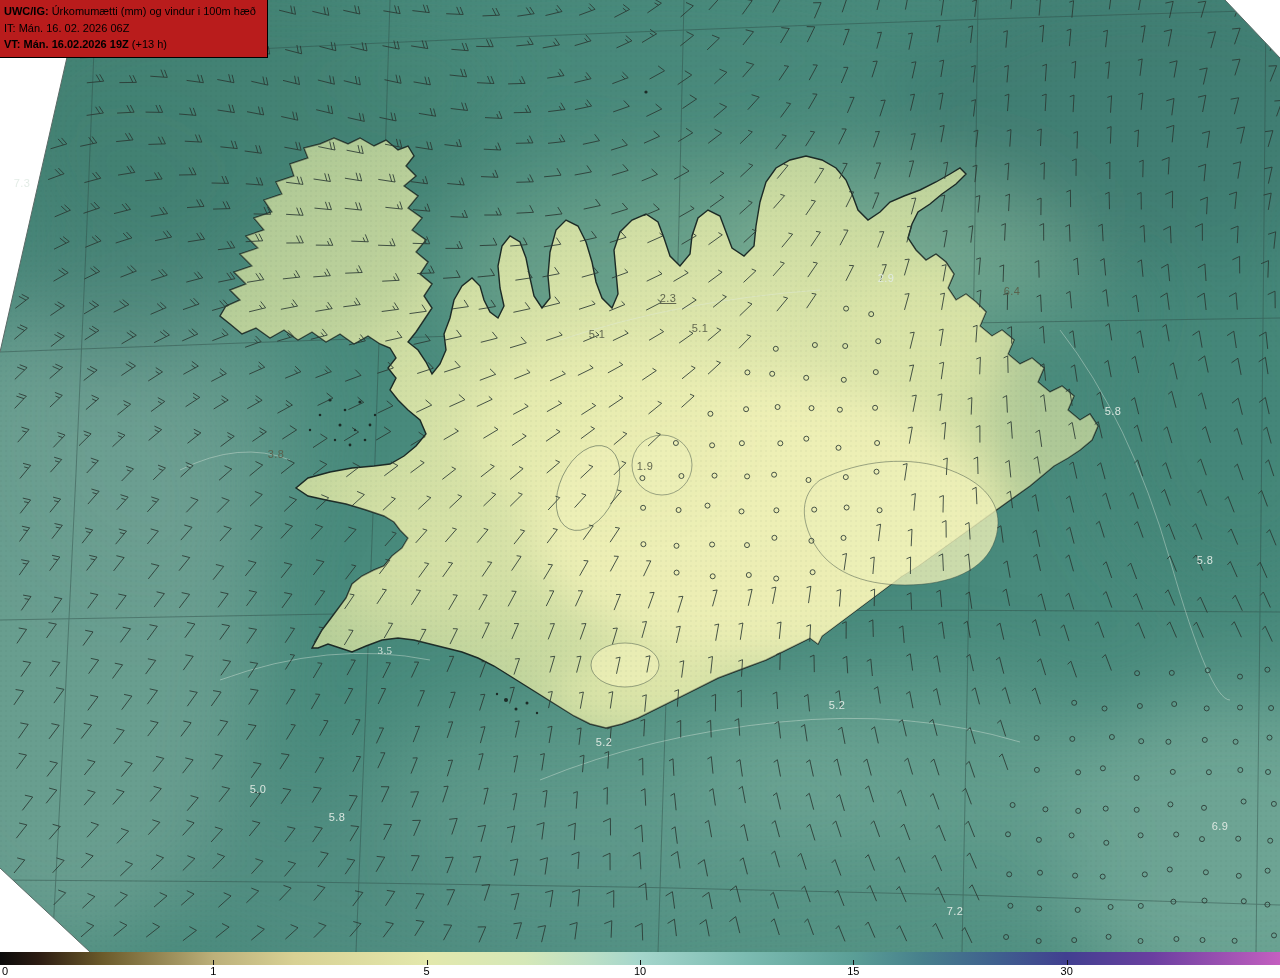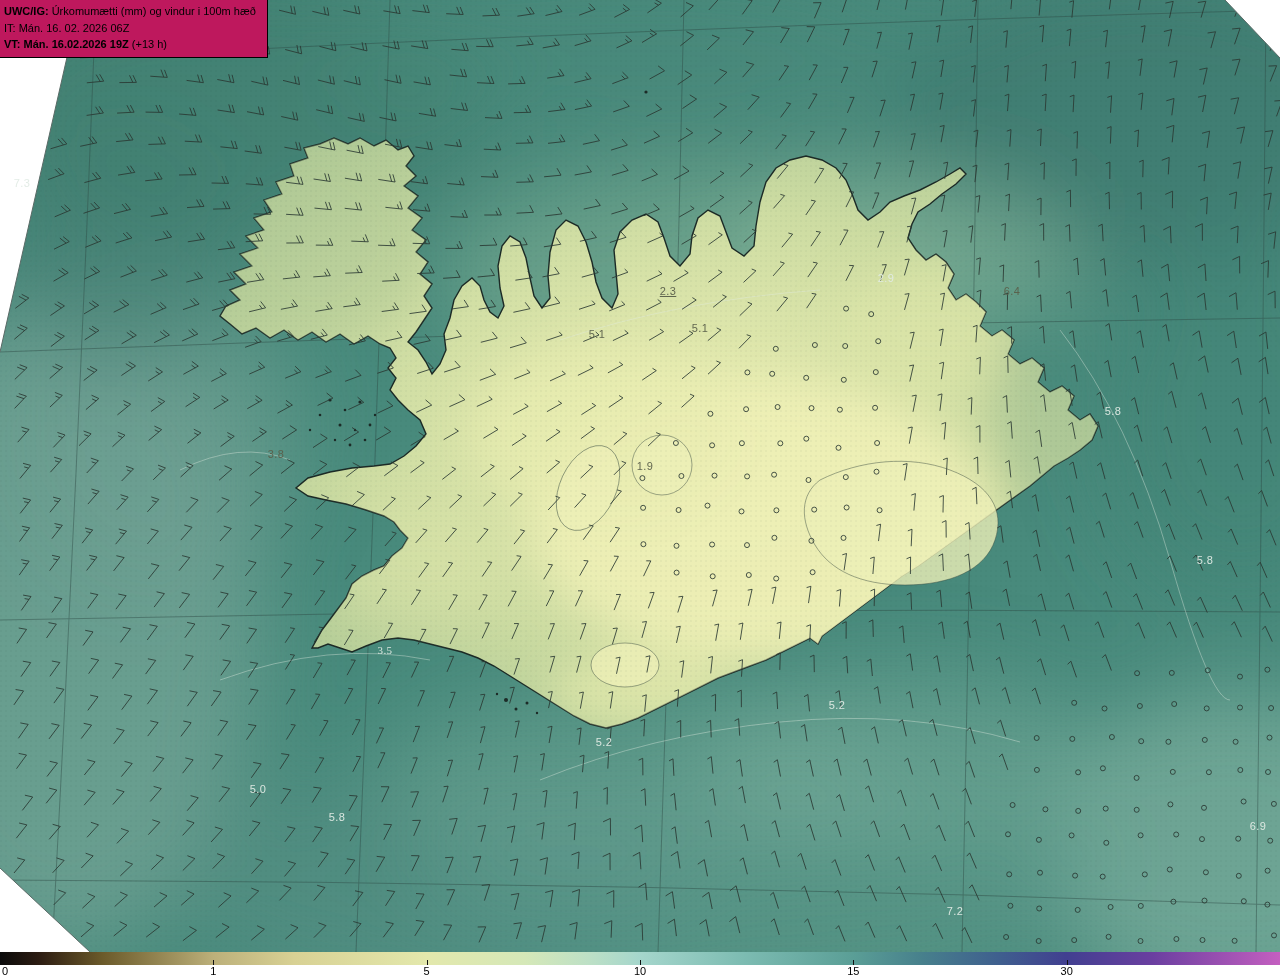--- a/index.html
+++ b/index.html
@@ -4,21 +4,21 @@
 <style>
   *{margin:0;padding:0;box-sizing:border-box}
   html,body{width:1280px;height:978px;background:#fff;font-family:"Liberation Sans",sans-serif;}
   .stage{position:relative;width:1280px;height:978px;overflow:hidden;background:#fff;}
   .map-wrap{position:absolute;left:0;top:0;width:1196px;height:952px;}
   .map-wrap svg{display:block}
   .label-layer{position:absolute;left:0;top:0;width:1280px;height:952px;pointer-events:none;}
   .map-label{position:absolute;transform:translate(-50%,-50%);font-size:11px;letter-spacing:.4px;}
   .map-label.light{color:rgba(226,235,229,.95);}
   .map-label.dark{color:rgba(90,95,74,.95);}
-  .info-box{position:absolute;left:0;top:0;background:#be185d;border:1px solid #000;border-top:none;border-left:none;
+  .info-box{position:absolute;left:0;top:0;background:#b91c1c;border:1px solid #000;border-top:none;border-left:none;
             padding:3px 9px 4px 4px;font-size:11px;line-height:1.5;color:#000;min-width:268px;}
   .info-box .b{font-weight:bold;}
   .colorbar{position:absolute;left:0;top:952px;width:1280px;height:26px;background:#fff;}
   .cbar-bar{position:absolute;left:0;top:0;width:100%;height:13px;background:#888;}
   .cbar-labels{position:absolute;left:0;top:13px;width:100%;height:13px;font-size:11px;color:#000;}
   .cbar-tick{position:absolute;top:0;transform:translateX(-50%);line-height:12px;}
   .cbar-tick.first{transform:none;}
   .cbar-tick.last{transform:translateX(-100%);margin-top:16px;}
   .cbar-mark{position:absolute;top:8px;width:1px;height:5px;background:#111;}
 </style>
@@ -265,35 +265,35 @@
       <g>
         <polygon points="0,0 80,0 0,352" fill="#ffffff"></polygon>
         <polygon points="1225,0 1280,0 1280,58" fill="#ffffff"></polygon>
         <polygon points="0,868 90,952 0,952" fill="#ffffff"></polygon>
         <path d="M80,0 L0,352 M1225,0 L1280,58 M0,868 L90,952" stroke="#5a6a66" stroke-width="1" fill="none"></path>
       </g>
     </svg>
 
     <div class="label-layer" id="label-layer">
         <span class="map-label light" style="left: 22px; top: 183px;">7.3</span>
-        <span class="map-label dark" style="left: 668px; top: 291px; text-decoration: underline;">2.3</span>
+        <span class="map-label dark" style="left: 668px; top: 298px; text-decoration: underline;">2.3</span>
         <span class="map-label light" style="left: 886px; top: 278px;">2.9</span>
         <span class="map-label dark" style="left: 1012px; top: 291px;">6.4</span>
         <span class="map-label dark" style="left: 597px; top: 334px;">5.1</span>
         <span class="map-label dark" style="left: 700px; top: 328px;">5.1</span>
         <span class="map-label light" style="left: 1113px; top: 411px;">5.8</span>
         <span class="map-label dark" style="left: 230px; top: 454px; margin-left: 46px;">3.8</span>
         <span class="map-label dark" style="left: 645px; top: 466px;">1.9</span>
         <span class="map-label light" style="left: 1205px; top: 560px;">5.8</span>
         <span class="map-label light" style="left: 385px; top: 650px; font-family: Liberation Serif, serif;">3.5</span>
         <span class="map-label light" style="left: 837px; top: 705px;">5.2</span>
         <span class="map-label light" style="left: 604px; top: 742px;">5.2</span>
         <span class="map-label light" style="left: 258px; top: 789px;">5.0</span>
         <span class="map-label light" style="left: 337px; top: 817px;">5.8</span>
-        <span class="map-label light" style="left: 1258px; top: 826px; text-align: right;">6.9</span>
+        <span class="map-label light" style="left: 1220px; top: 826px; text-align: right;">6.9</span>
         <span class="map-label light" style="left: 955px; top: 911px;">7.2</span>
       </div>
   </div>
 
   <div class="info-box">
     <div>
       <span class="b">UWC/IG:</span><span> Úrkomumætti (mm) og vindur i 100m hæð</span>
     </div>
     <div>
       <span>IT: Mán. 16. 02. 2026 06Z</span>

